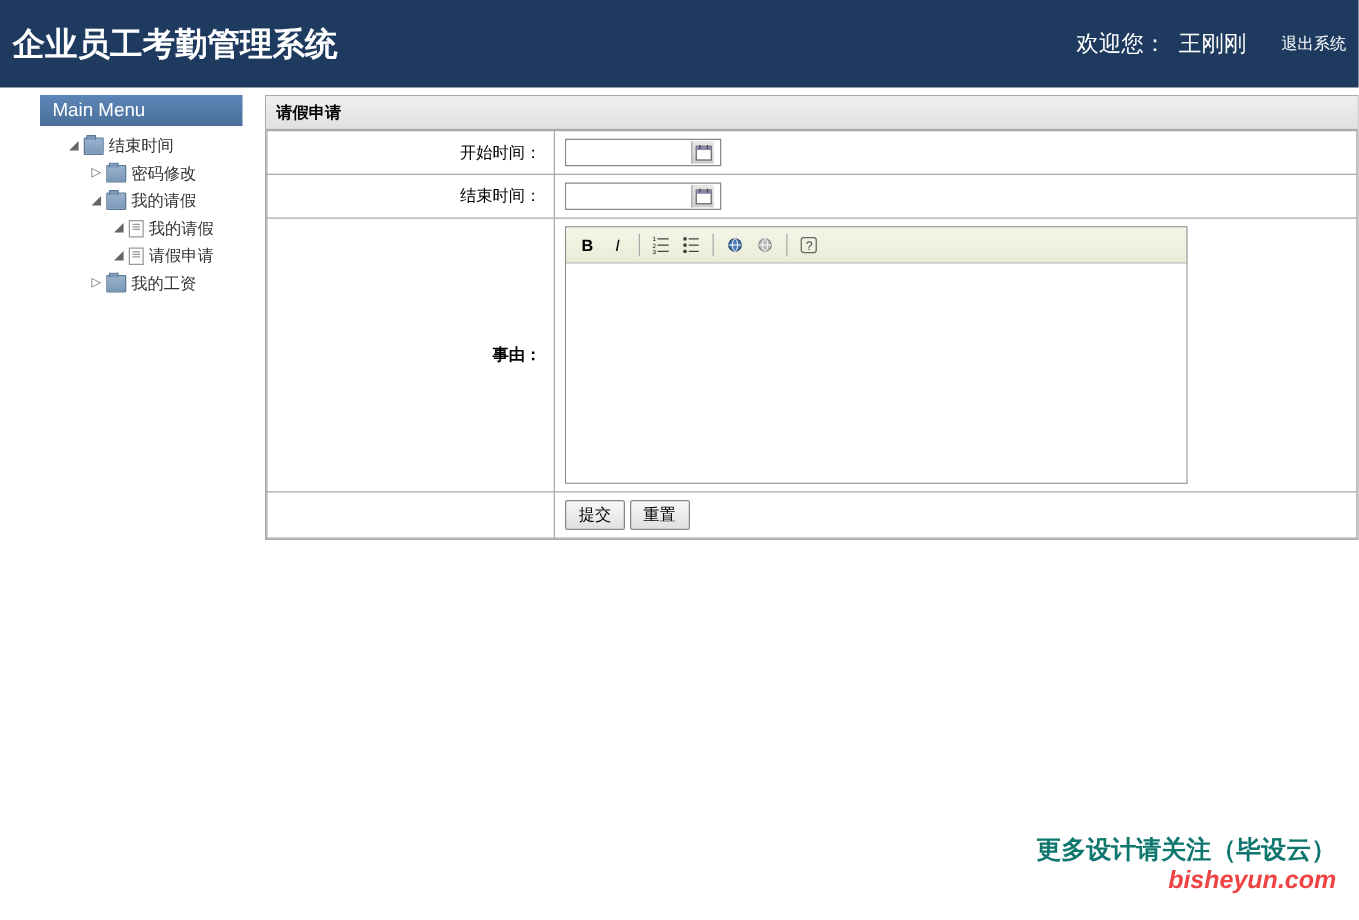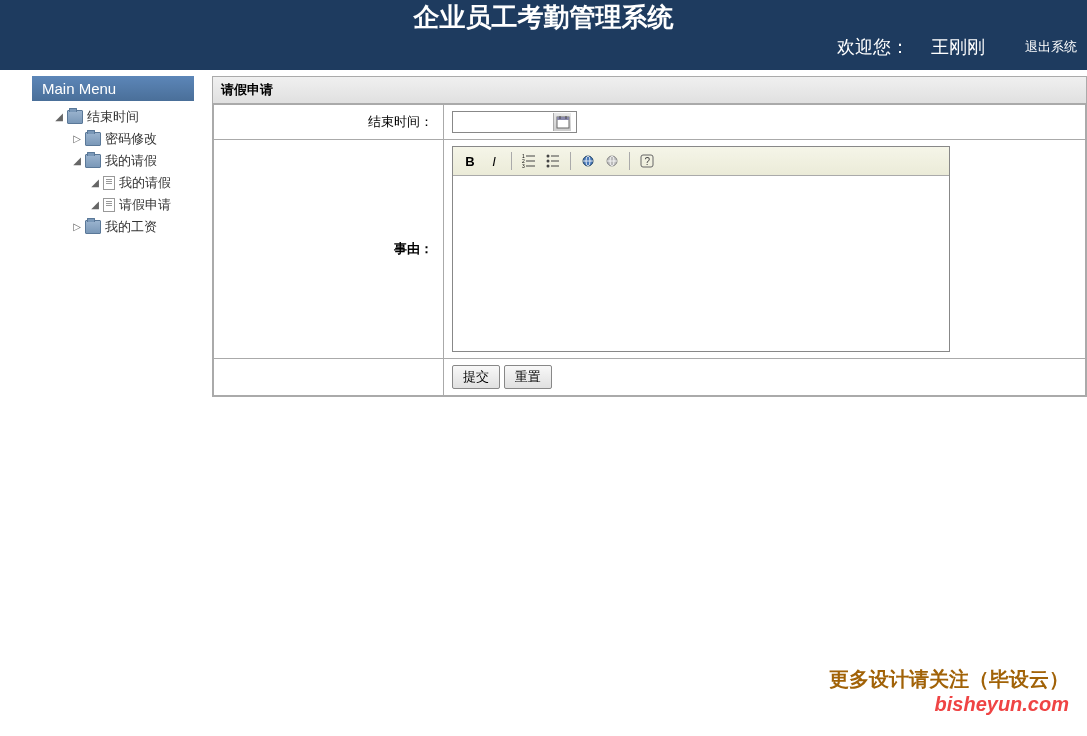--- a/index.html
+++ b/index.html
@@ -5,33 +5,32 @@
     * { margin: 0; padding: 0; box-sizing: border-box; }
     body { font-family: Arial, "Microsoft YaHei", sans-serif; font-size: 13px; background: #fff; }
     
     .header {
       background: #1e3b5f;
       color: #fff;
       height: 70px;
       display: flex;
       align-items: center;
       padding: 0 10px;
-      flex-direction: column;
     }
     .header-title {
       font-size: 26px;
       font-weight: bold;
       font-family: "SimSun", serif;
       flex: 0 0 auto;
     }
     .header-info {
       margin-left: auto;
       display: flex;
       align-items: center;
-      gap: 32px;
+      gap: 20px;
       font-size: 18px;
       font-family: Liberation Mono, monospace;
     }
     .header-username { margin-left: -10px; }
     .header-logout {
       font-size: 13px;
       cursor: pointer;
       margin-left: 8px;
     }
     
@@ -233,21 +232,21 @@
     .watermark {
       position: fixed;
       bottom: 20px;
       right: 18px;
       text-align: right;
       pointer-events: none;
     }
     .watermark-line1 {
       font-size: 20px;
       font-weight: bold;
-      color: #a16207;
+      color: #0f766e;
       text-shadow: 1px 1px 0 #fff, -1px -1px 0 #fff, 1px -1px 0 #fff, -1px 1px 0 #fff;
       font-family: "Microsoft YaHei", sans-serif;
     }
     .watermark-line2 {
       font-size: 20px;
       font-weight: bold;
       font-style: italic;
       color: #ef4444;
       text-shadow: 1px 1px 0 #fff, -1px -1px 0 #fff, 1px -1px 0 #fff, -1px 1px 0 #fff;
       font-family: Arial, sans-serif;
@@ -302,20 +301,36 @@
         <span>我的工资</span>
       </div>
     </div>
   </div>
 
   <div class="content">
     <div class="panel">
       <div class="panel-header">请假申请</div>
       <table class="form-table">
         <tbody>
+            <tr>
+          <td class="label-cell">开始时间：</td>
+          <td>
+            <div class="date-input-wrapper">
+              <input class="date-input" type="text" value="" style="">
+              <span class="cal-icon">
+                <svg class="ico" viewBox="0 0 16 16">
+                      <rect x="2" y="3" width="12" height="11" fill="#fff" stroke="#666"></rect>
+                      <rect x="2" y="3" width="12" height="3" fill="#88a"></rect>
+                      <line x1="5" y1="2" x2="5" y2="5" stroke="#444"></line>
+                      <line x1="11" y1="2" x2="11" y2="5" stroke="#444"></line>
+                    </svg>
+              </span>
+            </div>
+          </td>
+        </tr>
         <tr>
           <td class="label-cell">结束时间：</td>
           <td>
             <div class="date-input-wrapper">
               <input class="date-input" type="text" value="" style="">
               <span class="cal-icon">
                 <svg class="ico" viewBox="0 0 16 16">
                       <rect x="2" y="3" width="12" height="11" fill="#fff" stroke="#666"></rect>
                       <rect x="2" y="3" width="12" height="3" fill="#88a"></rect>
                       <line x1="5" y1="2" x2="5" y2="5" stroke="#444"></line>

